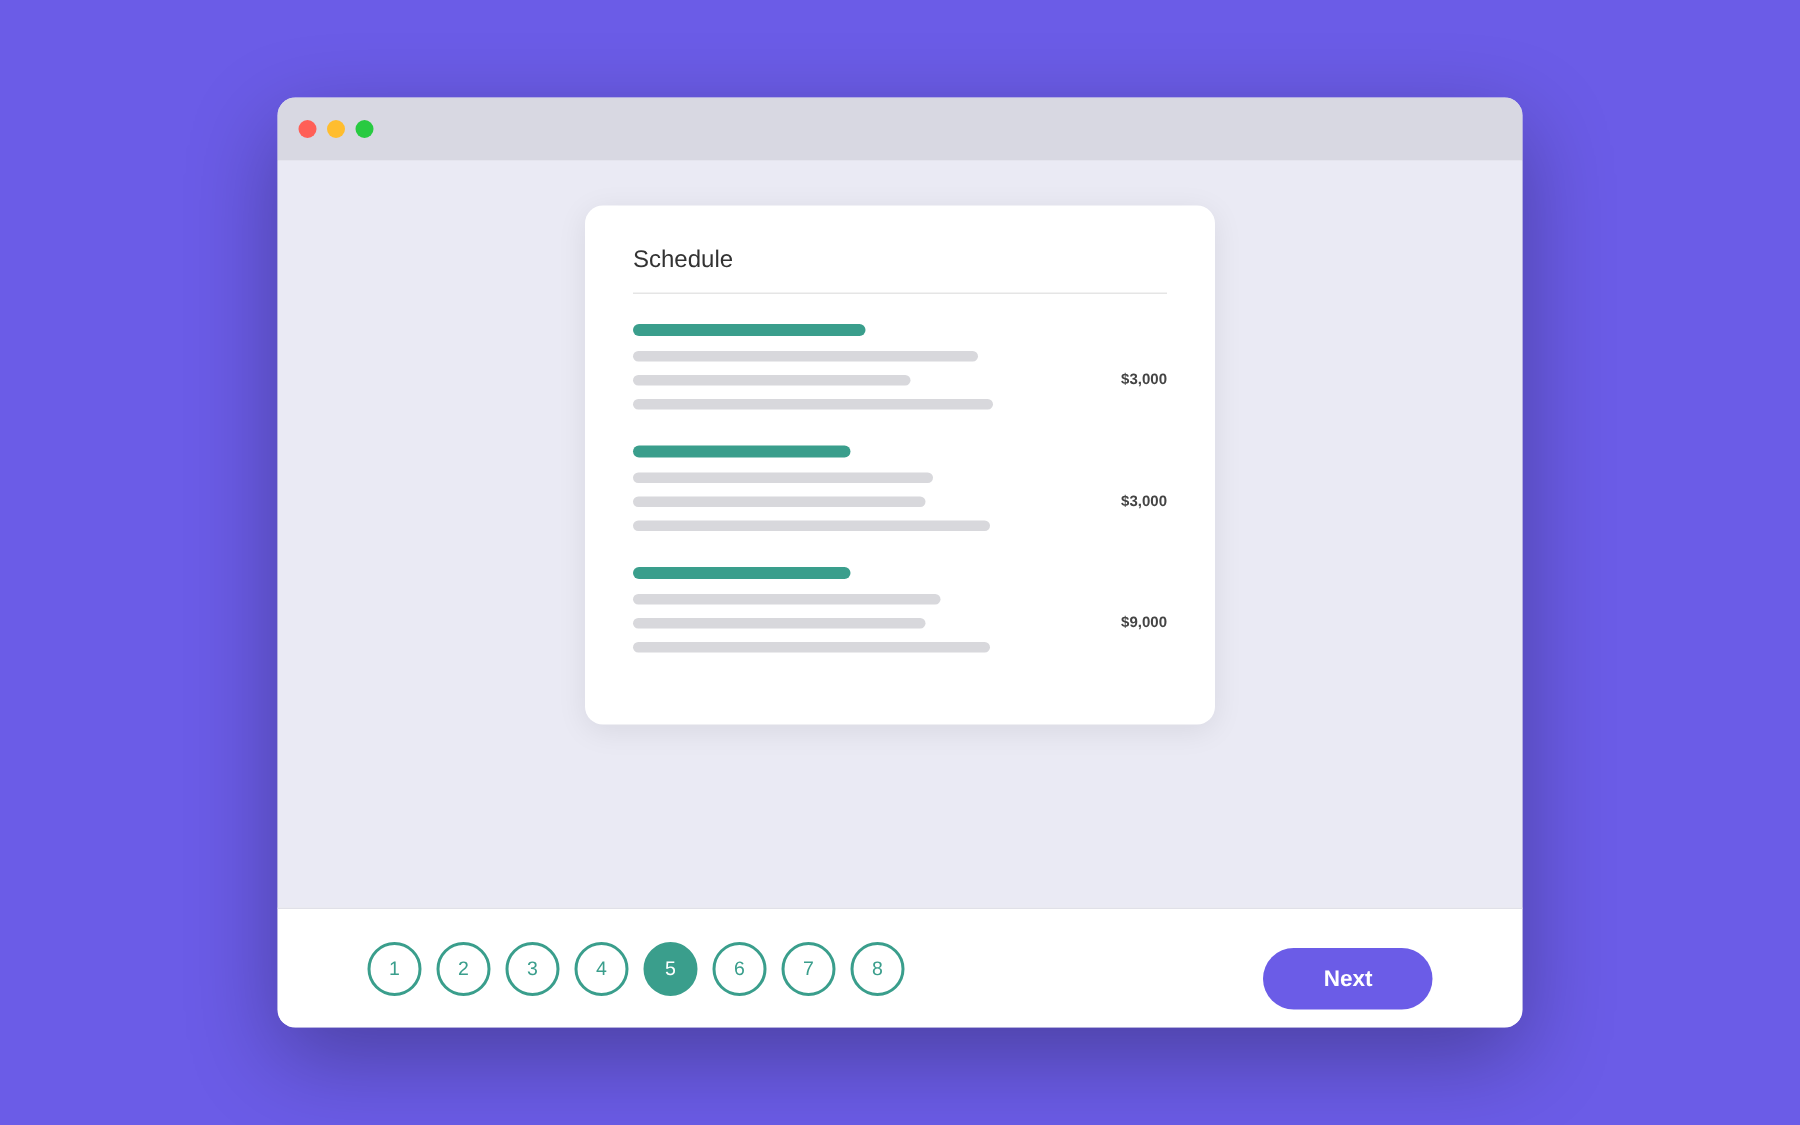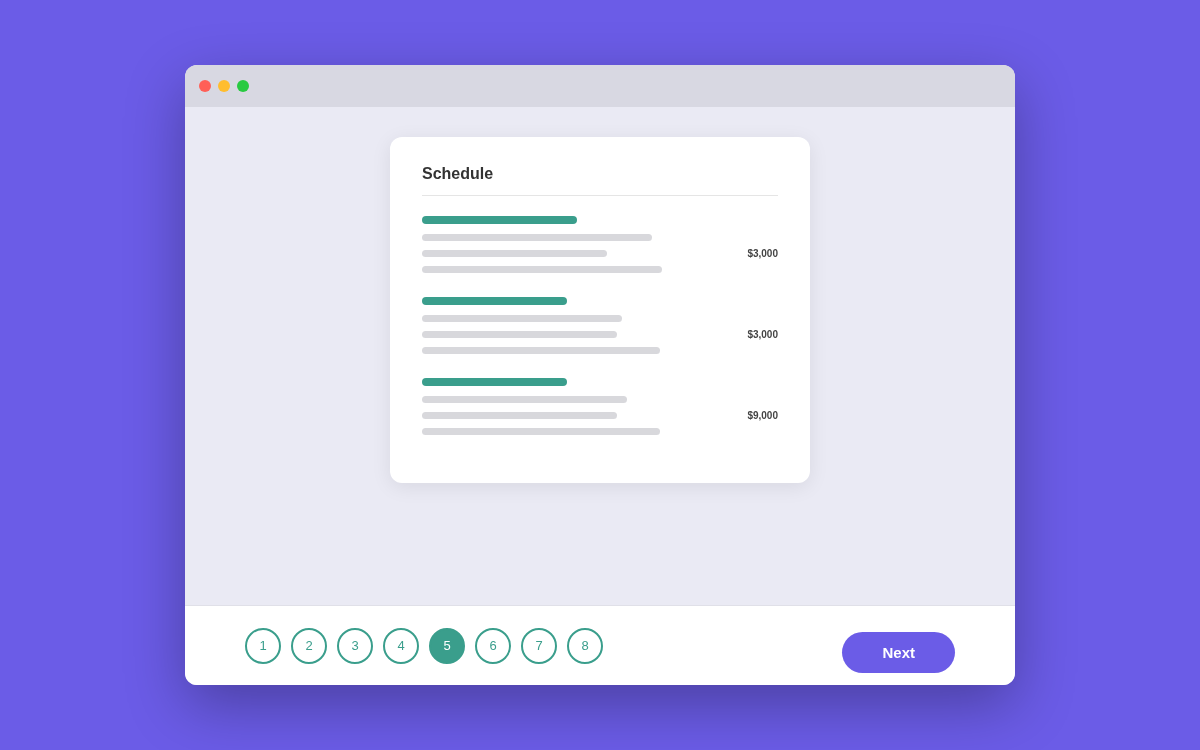--- a/index.html
+++ b/index.html
@@ -62,21 +62,21 @@
     .card {
       background: #FFFFFF;
       border-radius: 12px;
       padding: 28px 32px 32px 32px;
       width: 420px;
       box-shadow: 0 4px 20px rgba(0,0,0,0.08);
     }
 
     .card-title {
       font-size: 16px;
-      font-weight: 700;
+      font-weight: 400;
       color: #333;
       margin-bottom: 12px;
     }
 
     .divider {
       height: 1px;
       background: #E5E5E5;
       margin-bottom: 20px;
     }
 

